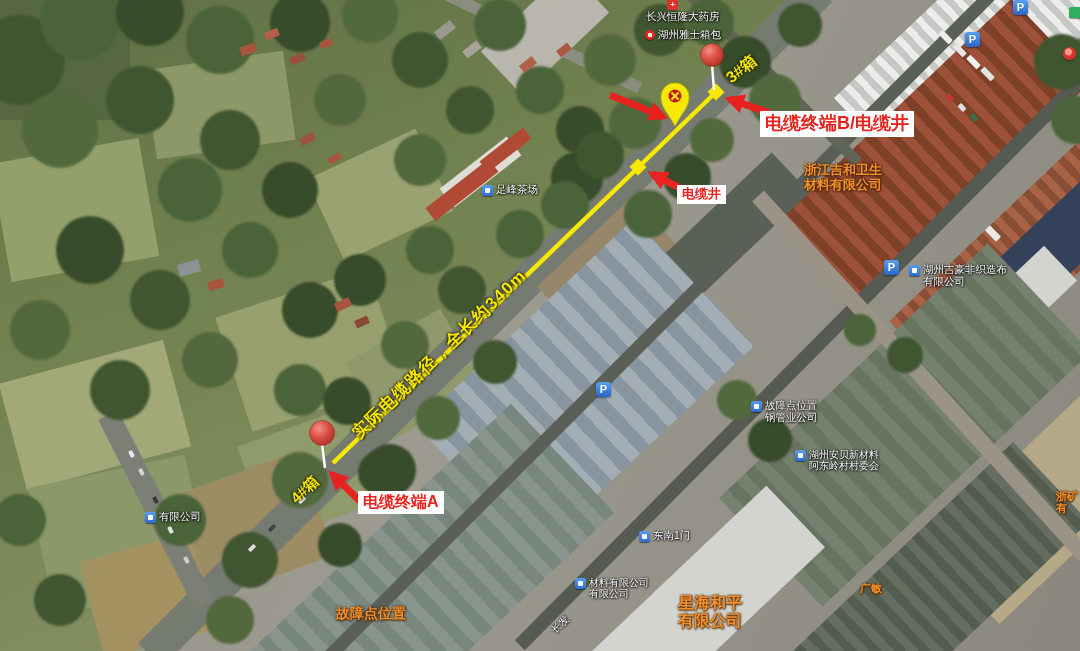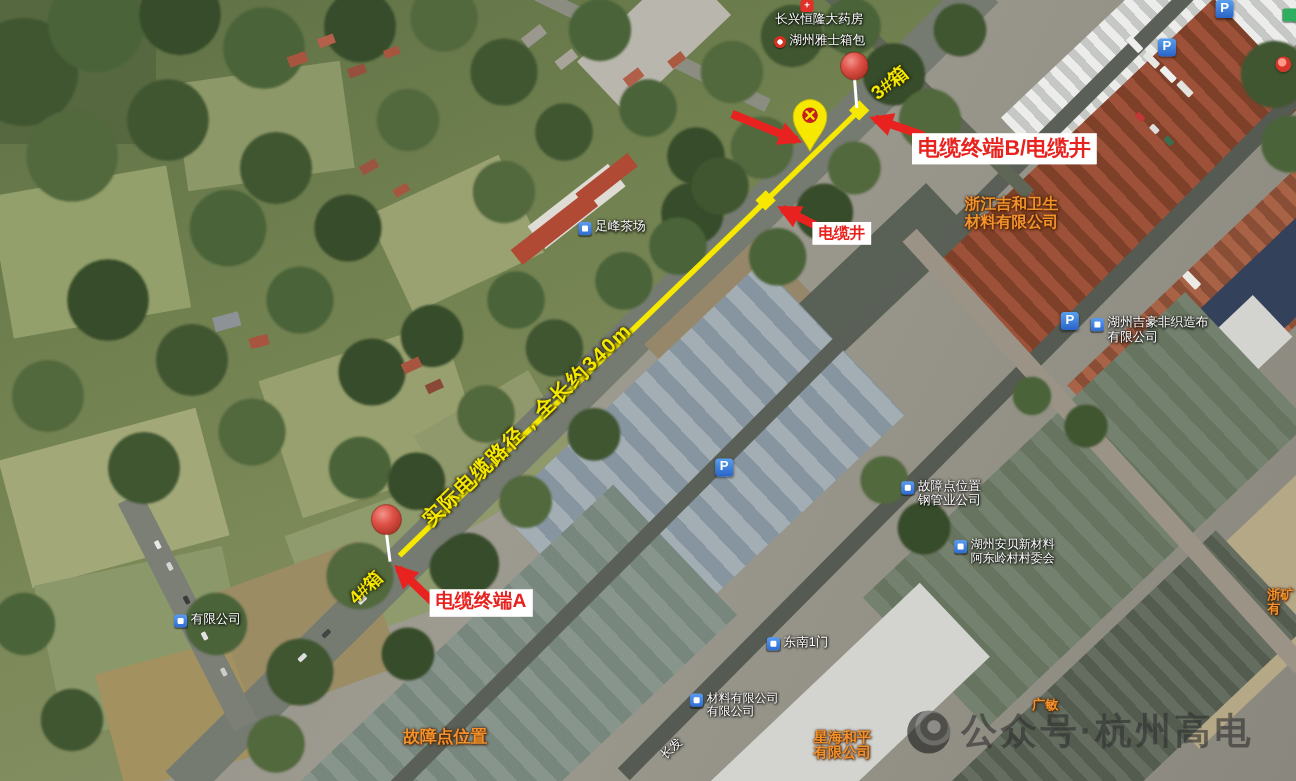--- a/index.html
+++ b/index.html
@@ -312,21 +312,21 @@
         <div class="txt">
           <div>材料有限公司</div>
           <div>有限公司</div>
         </div>
       </div>
       <div class="poi orange" style="left: 336px; top: 606px; font-size: 14px;">
         <div class="txt">
           <div>故障点位置</div>
         </div>
       </div>
-      <div class="poi orange" style="left: 678px; top: 608px; font-size: 12px;">
+      <div class="poi orange" style="left: 678px; top: 594px; font-size: 16px;">
         <div class="txt">
           <div>星海和平</div>
           <div>有限公司</div>
         </div>
       </div>
       <div class="poi orange" style="left: 860px; top: 582px; font-size: 11px;">
         <div class="txt">
           <div>广敏</div>
         </div>
       </div>
@@ -351,17 +351,13 @@
   <div class="mini-green-tag"></div>
 
   <div class="ann-box ann-tb">电缆终端B/电缆井</div>
   <div class="ann-box ann-well">电缆井</div>
   <div class="ann-box ann-ta">电缆终端A</div>
 
   <div class="yellow-label lab-path">实际电缆路径，全长约340m</div>
   <div class="yellow-label lab-b3">3#箱</div>
   <div class="yellow-label lab-b4">4#箱</div>
 
-  <div class="wm">
-    <span class="wm-logo"></span>
-    <span class="wm-text">公众号·杭州高电</span>
-  </div>
 </div>
 
 </body></html>

